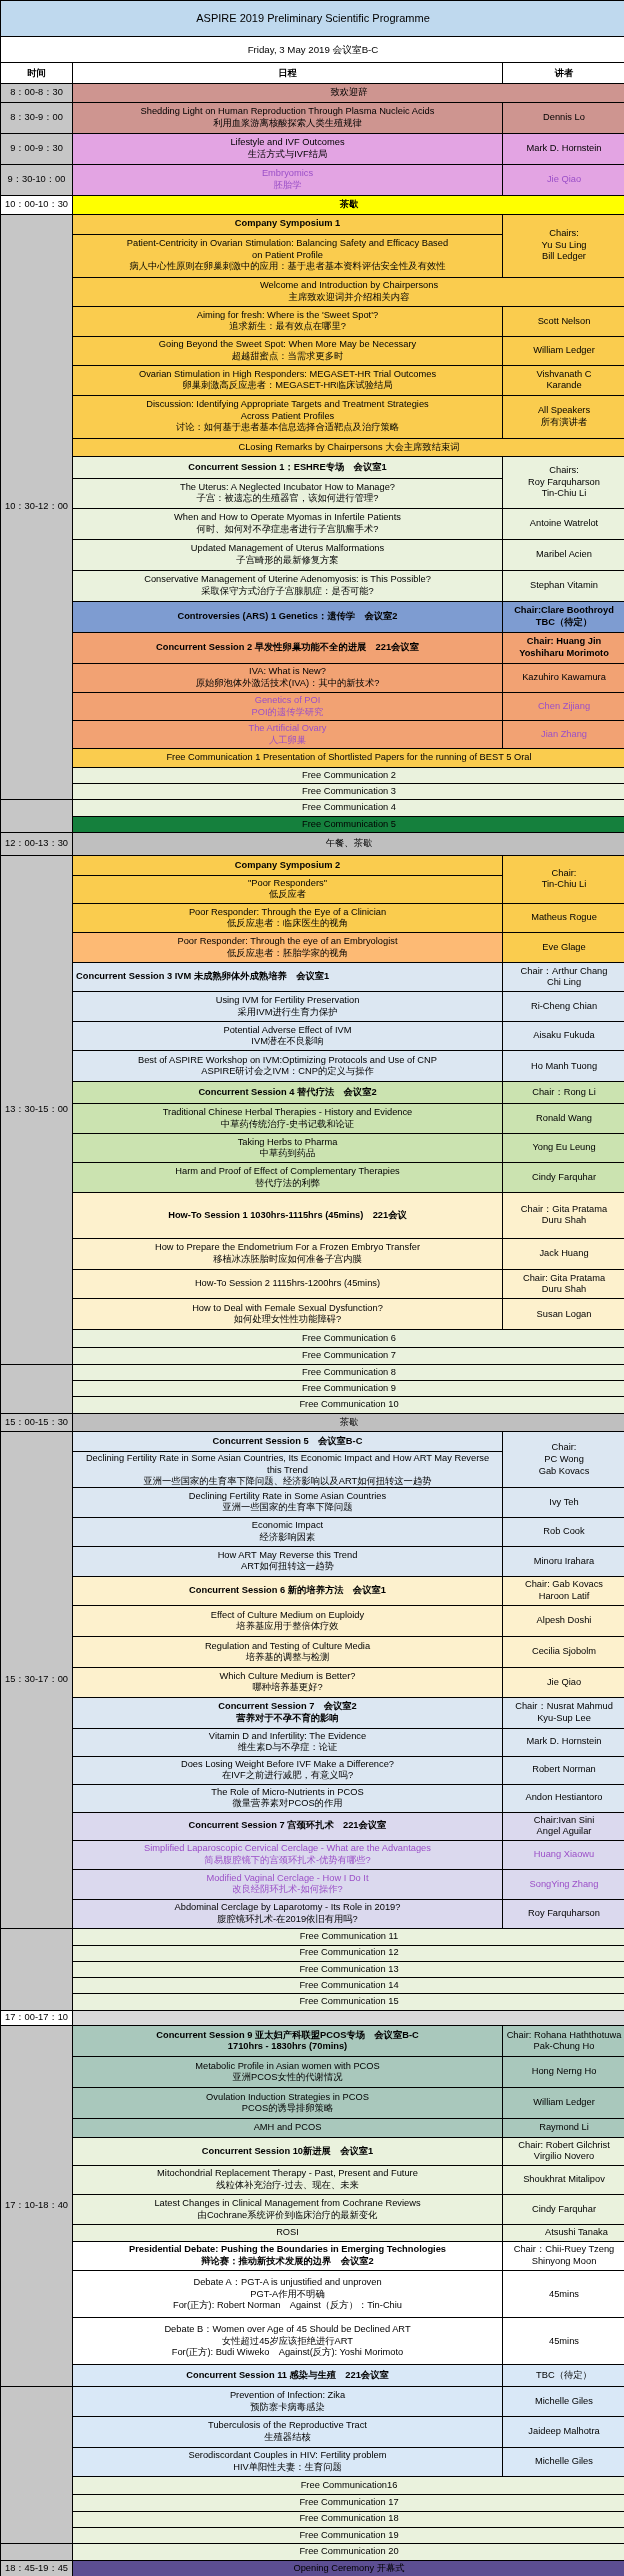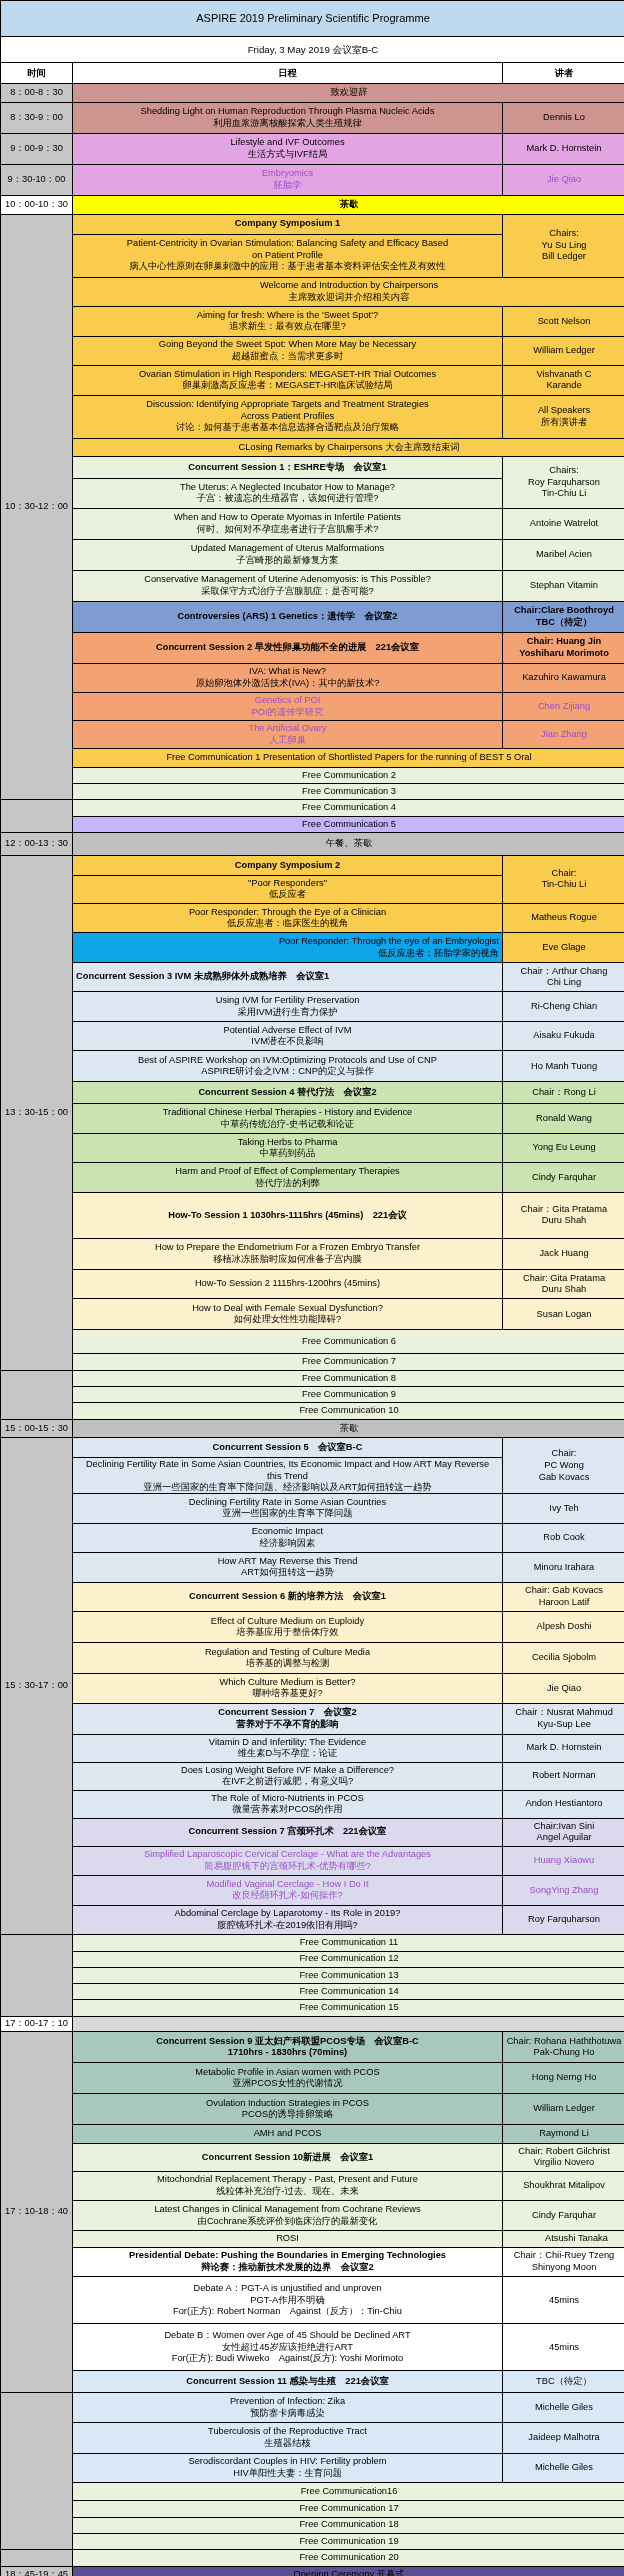--- a/index.html
+++ b/index.html
@@ -385,21 +385,21 @@
         <td rowspan="2" class="time" style="background: rgb(198, 198, 198);">
           <div class="wrap"></div>
         </td>
         <td colspan="2" class="" style="background: rgb(234, 242, 221);">
           <div class="wrap">
             <div class="ln">Free Communication 4</div>
           </div>
         </td>
       </tr>
       <tr style="height: 16.3px;">
-        <td colspan="2" class="" style="background: #c4b5fd;">
+        <td colspan="2" class="" style="background: #15803d;">
           <div class="wrap">
             <div class="ln">Free Communication 5</div>
           </div>
         </td>
       </tr>
       <tr class="lunch-row" style="height: 23px;">
         <td class="time" style="background: rgb(198, 198, 198);">
           <div class="wrap">
             <div class="ln">12：00-13：30</div>
           </div>
@@ -443,21 +443,21 @@
             <div class="ln">低反应患者：临床医生的视角</div>
           </div>
         </td>
         <td class="" style="background: rgb(250, 204, 78);">
           <div class="wrap">
             <div class="ln">Matheus Rogue</div>
           </div>
         </td>
       </tr>
       <tr style="height: 29.5px;">
-        <td class="" style="background: #0ea5e9; text-align: right;">
+        <td class="" style="background: #fdba74;">
           <div class="wrap">
             <div class="ln">Poor Responder: Through the eye of an Embryologist</div>
             <div class="ln">低反应患者：胚胎学家的视角</div>
           </div>
         </td>
         <td class="" style="background: rgb(250, 204, 78);">
           <div class="wrap">
             <div class="ln">Eve Glage</div>
           </div>
         </td>
@@ -610,21 +610,21 @@
             <div class="ln">How to Deal with Female Sexual Dysfunction?</div>
             <div class="ln">如何处理女性性功能障碍?</div>
           </div>
         </td>
         <td class="" style="background: rgb(253, 241, 205);">
           <div class="wrap">
             <div class="ln">Susan Logan</div>
           </div>
         </td>
       </tr>
-      <tr style="height: 24px;">
+      <tr style="height: 18px;">
         <td colspan="2" class="" style="background: rgb(234, 242, 221);">
           <div class="wrap">
             <div class="ln">Free Communication 6</div>
           </div>
         </td>
       </tr>
       <tr style="height: 16.3px; padding-left: 24px;">
         <td colspan="2" class="" style="background: rgb(234, 242, 221);">
           <div class="wrap">
             <div class="ln">Free Communication 7</div>

